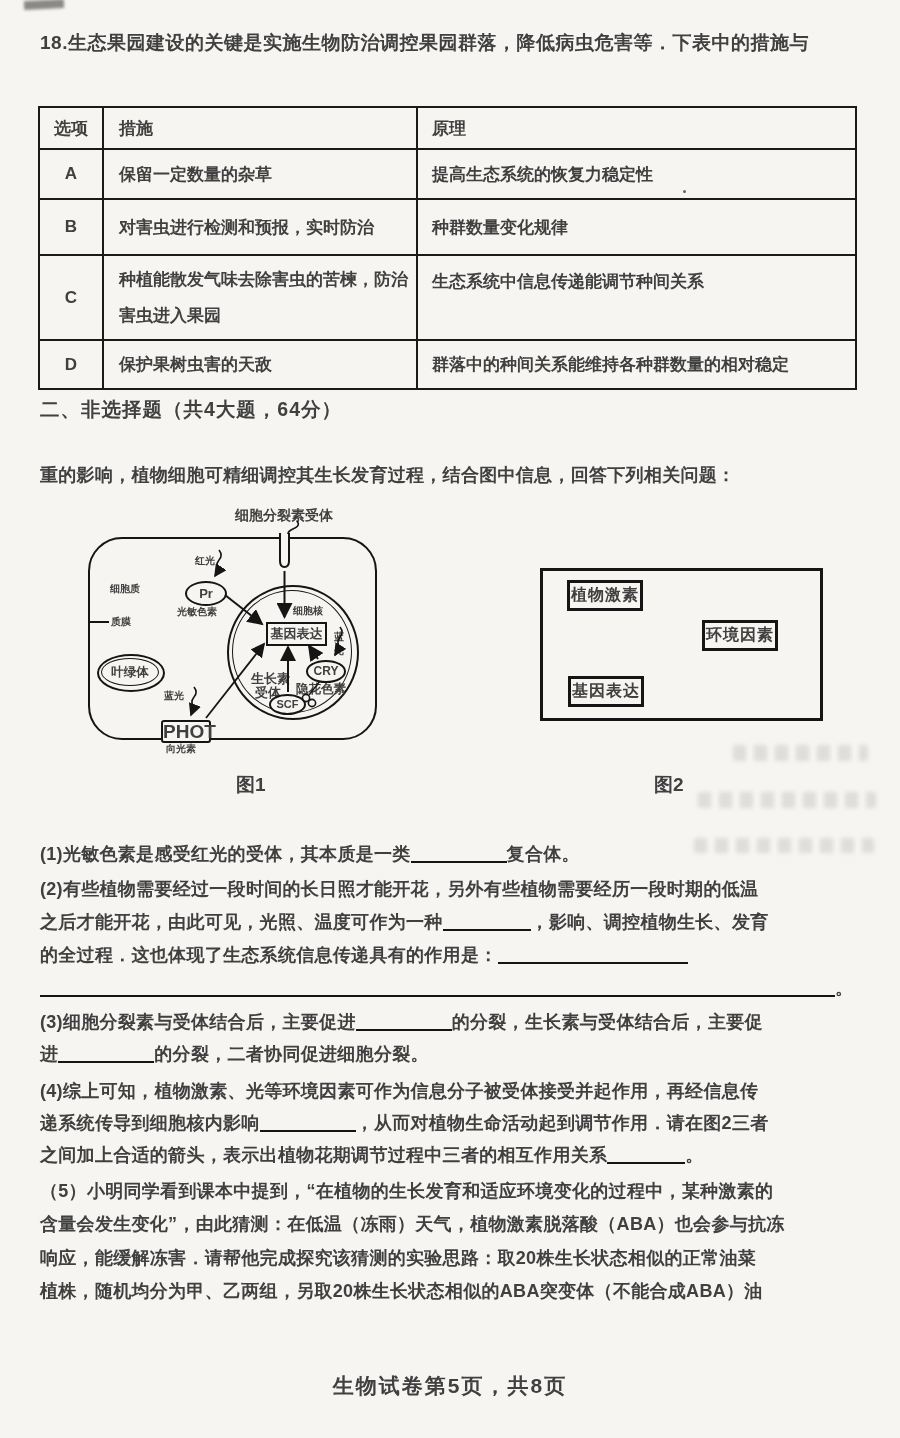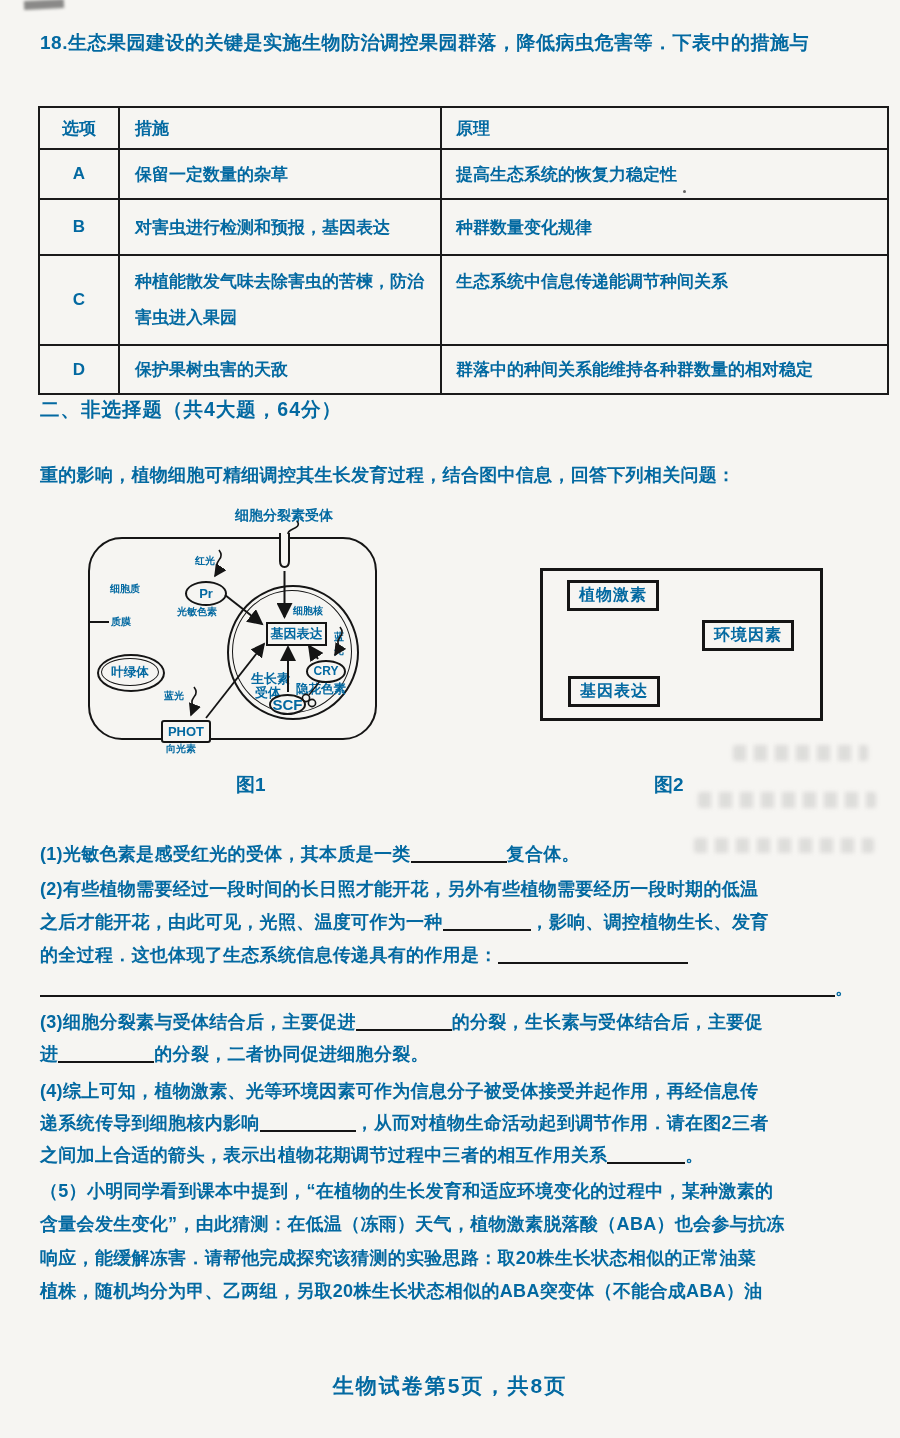--- a/index.html
+++ b/index.html
@@ -1,45 +1,45 @@
 <!DOCTYPE html>
 <html><head>
 <meta charset="utf-8">
 <style>
   html,body{margin:0;padding:0;}
   body{background:#e8e8e6;font-family:"Liberation Sans","DejaVu Sans",sans-serif;}
-  #page{position:relative;width:900px;height:1438px;background:#f6f5f2;overflow:hidden;color:#0369a1;margin:0 auto;}
+  #page{position:relative;width:900px;height:1438px;background:#f6f5f2;overflow:hidden;color:#404040;margin:0 auto;}
   .abs{position:absolute;}
   .txt{font-weight:700;white-space:nowrap;}
   .qline{font-size:18px;letter-spacing:.3px;}
   .q18line{font-size:19px;letter-spacing:.5px;}
   .bl{display:inline-block;border-bottom:2px solid #151515;height:17px;vertical-align:-3px;}
   
   table.q18{border-collapse:collapse;table-layout:fixed;width:782px;background:transparent;}
-  table.q18 td{border:2.5px solid #1a1a1a;font-weight:700;font-size:17px;padding:8px;}
+  table.q18 td{border:2.5px solid #1a1a1a;font-weight:700;font-size:17px;padding:0;}
   table.q18 td.opt{text-align:center;width:62px;}
   table.q18 td.ms{width:297px;padding-left:15px;}
   table.q18 td.pr{width:423px;padding-left:14px;}
   
   #fig1{left:85px;top:505px;width:310px;height:260px;}
   #fig1 .lab{position:absolute;font-weight:700;font-size:10px;white-space:nowrap;}
   .cellwall{position:absolute;left:3px;top:32px;width:285px;height:199px;border:2.5px solid #151515;border-radius:34px;}
   .nucO{position:absolute;left:142px;top:80px;width:128px;height:131px;border:2px solid #151515;border-radius:50%;}
   .nucI{position:absolute;left:147px;top:85px;width:118px;height:121px;border:1.5px solid #151515;border-radius:50%;}
   .genebox{position:absolute;left:181px;top:117px;width:57px;height:20px;border:2px solid #151515;font-weight:700;font-size:13px;text-align:center;line-height:20px;background:#f6f5f2;}
   .ell{position:absolute;border:2px solid #151515;border-radius:50%;text-align:center;font-weight:700;background:#f6f5f2;}
   .chlO{position:absolute;left:12px;top:149px;width:64px;height:34px;border:2.5px solid #151515;border-radius:50%;}
   .chlI{position:absolute;left:16px;top:153px;width:56px;height:26px;border:1.5px solid #151515;border-radius:50%;text-align:center;font-weight:700;font-size:12.5px;line-height:26px;}
-  .photbox{position:absolute;left:76px;top:215px;width:46px;height:19px;border:2px solid #151515;background:#f6f5f2;font-weight:700;font-size:13px;text-align:center;line-height:19px;border-radius:3px;}
+  .photbox{position:absolute;left:76px;top:215px;width:46px;height:19px;border:2px solid #151515;background:#f6f5f2;font-weight:700;font-size:19px;text-align:center;line-height:19px;border-radius:3px;}
   .vtext{width:15px;line-height:14px;white-space:normal !important;}
   #fig1 svg{position:absolute;left:0;top:0;pointer-events:none;}
   
   #fig2{left:530px;top:550px;width:300px;height:170px;}
   .f2outer{position:absolute;left:10px;top:18px;width:277px;height:147px;border:3px solid #151515;}
-  .f2box{position:absolute;border:3px solid #151515;font-weight:700;font-size:16px;padding:2px 9px;letter-spacing:1px;background:#f6f5f2;}
+  .f2box{position:absolute;border:3px solid #151515;font-weight:700;font-size:16px;padding:2px 1px;letter-spacing:1px;background:#f6f5f2;}
   .cap{font-size:19px;font-weight:700;}
   
   .smudge{position:absolute;background:repeating-linear-gradient(90deg, rgba(125,125,125,.20) 0 13px, rgba(125,125,125,0) 13px 21px);filter:blur(2px);border-radius:3px;}
   .corner{position:absolute;left:24px;top:0;width:40px;height:9px;background:rgba(50,50,50,.55);filter:blur(1.5px);transform:rotate(-3deg);}
   .dot{position:absolute;width:3px;height:3px;background:rgba(40,40,40,.7);border-radius:50%;}
 </style>
 </head>
 <body>
 
 <div id="page">
@@ -55,21 +55,21 @@
       <td class="ms">措施</td>
       <td class="pr">原理</td>
     </tr>
     <tr style="height:50px;">
       <td class="opt">A</td>
       <td class="ms">保留一定数量的杂草</td>
       <td class="pr">提高生态系统的恢复力稳定性</td>
     </tr>
     <tr style="height:56px;">
       <td class="opt">B</td>
-      <td class="ms">对害虫进行检测和预报，基因表达</td>
+      <td class="ms">对害虫进行检测和预报，实时防治</td>
       <td class="pr">种群数量变化规律</td>
     </tr>
     <tr style="height:85px;">
       <td class="opt">C</td>
       <td class="ms" style="line-height:36px;">种植能散发气味去除害虫的苦楝，防治害虫进入果园</td>
       <td class="pr" style="vertical-align:top;padding-top:14px;">生态系统中信息传递能调节种间关系</td>
     </tr>
     <tr style="height:49px;">
       <td class="opt">D</td>
       <td class="ms">保护果树虫害的天敌</td>
@@ -96,21 +96,21 @@
     <div class="lab" style="left:26px;top:110px;">质膜</div>
     <div class="chlO"></div>
     <div class="chlI">叶绿体</div>
     <div class="lab" style="left:79px;top:184px;">蓝光</div>
     <div class="photbox">PHOT</div>
     <div class="lab" style="left:81px;top:237px;">向光素</div>
     <div class="lab" style="left:166px;top:165px;font-size:13px;">生长素</div>
     <div class="lab" style="left:170px;top:179px;font-size:13px;">受体</div>
     <div class="ell" style="left:221px;top:155px;width:36px;height:19px;font-size:12px;line-height:19px;">CRY</div>
     <div class="lab" style="left:211px;top:176px;font-size:12.5px;">隐花色素</div>
-    <div class="ell" style="left:184px;top:189px;width:33px;height:17px;font-size:15px;line-height:17px;">SCF</div>
+    <div class="ell" style="left:184px;top:189px;width:33px;height:17px;font-size:11px;line-height:17px;">SCF</div>
     <div class="lab vtext" style="left:249px;top:125px;">蓝光</div>
     <svg width="310" height="260" viewBox="0 0 310 260">
       <defs>
         <marker id="ah" markerWidth="9" markerHeight="8" refX="7" refY="4" orient="auto">
           <path d="M0,0 L8,4 L0,8 z" fill="#151515"></path>
         </marker>
       </defs>
 
       <path d="M195,28 L195,56 Q195,62 199.5,62 Q204,62 204,56 L204,28" fill="#f6f5f2" stroke="#151515" stroke-width="2"></path>
       <path d="M212,16 c4,5 -2,7 -6,9 c-2,1 -3,2 -3,4" fill="none" stroke="#151515" stroke-width="1.6"></path>

